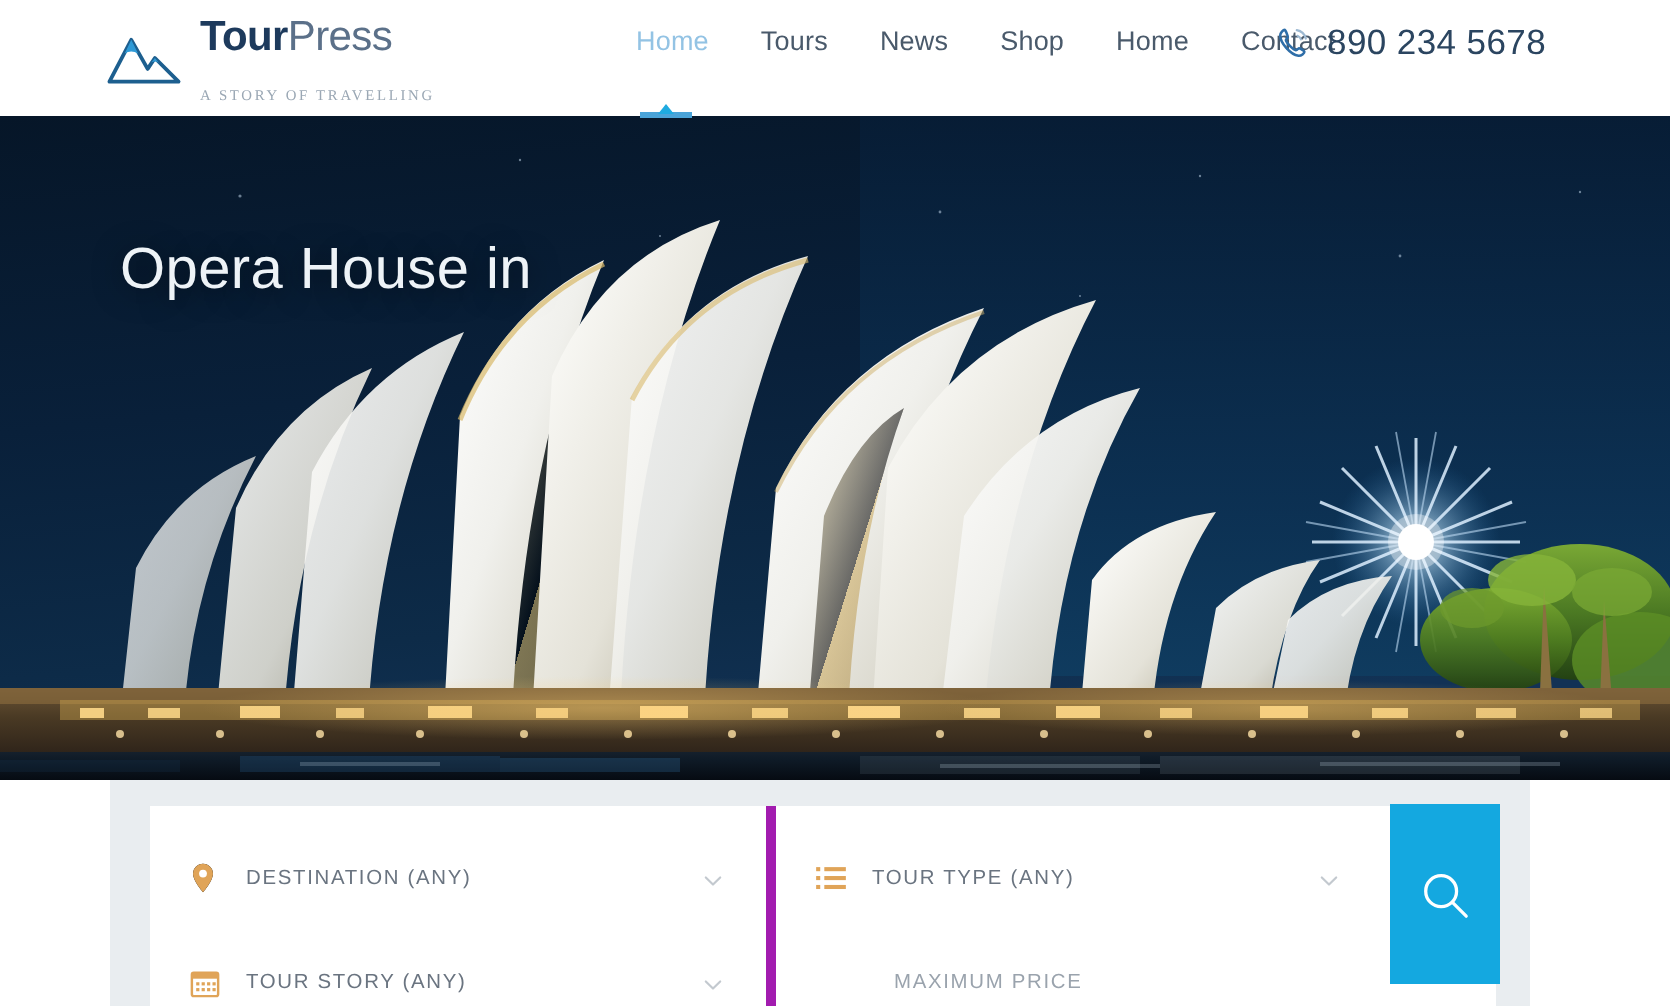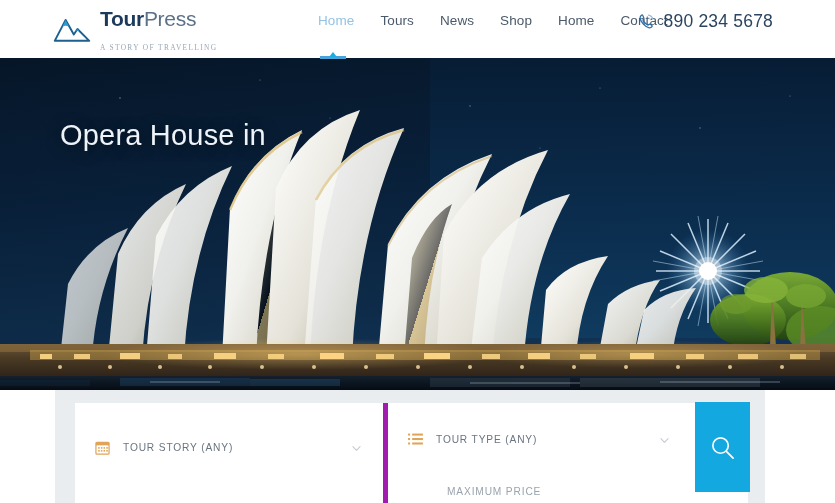--- a/index.html
+++ b/index.html
@@ -359,20 +359,33 @@
   </div>
 
   <div class="white-left"></div>
   <div class="white-right"></div>
 
   <div class="search-band">
     <div class="search-panel">
 
       <div class="col col-left">
 
+        <div class="field" style="top:14px;">
+          <span class="field-icon">
+            <svg width="13" height="16" viewBox="0 0 14 18">
+              <path d="M7 1 C3.9 1 1.4 3.5 1.4 6.6 C1.4 10.6 7 17 7 17 C7 17 12.6 10.6 12.6 6.6 C12.6 3.5 10.1 1 7 1 Z" fill="#e2a košice"></path>
+              <path d="M7 1 C3.9 1 1.4 3.5 1.4 6.6 C1.4 10.6 7 17 7 17 C7 17 12.6 10.6 12.6 6.6 C12.6 3.5 10.1 1 7 1 Z" fill="#e0a458"></path>
+              <circle cx="7" cy="6.5" r="2.2" fill="#ffffff"></circle>
+            </svg>
+          </span>
+          <span class="field-label">DESTINATION (ANY)</span>
+          <svg class="chev" viewBox="0 0 10 10">
+            <path d="M1 3 L5 7 L9 3" fill="none" stroke="#c3c9cf" stroke-width="1.2" stroke-linecap="round" stroke-linejoin="round"></path>
+          </svg>
+        </div>
 
         <div class="field" style="top:22px;">
           <span class="field-icon">
             <svg width="15" height="15" viewBox="0 0 16 16">
               <rect x="1" y="2.5" width="14" height="12.5" rx="1" fill="none" stroke="#e0a458" stroke-width="1.3"></rect>
               <rect x="1" y="2.5" width="14" height="3.2" fill="#e0a458"></rect>
               <g fill="#e0a458">
                 <rect x="3.3" y="7.6" width="1.7" height="1.7"></rect>
                 <rect x="6.2" y="7.6" width="1.7" height="1.7"></rect>
                 <rect x="9.1" y="7.6" width="1.7" height="1.7"></rect>

